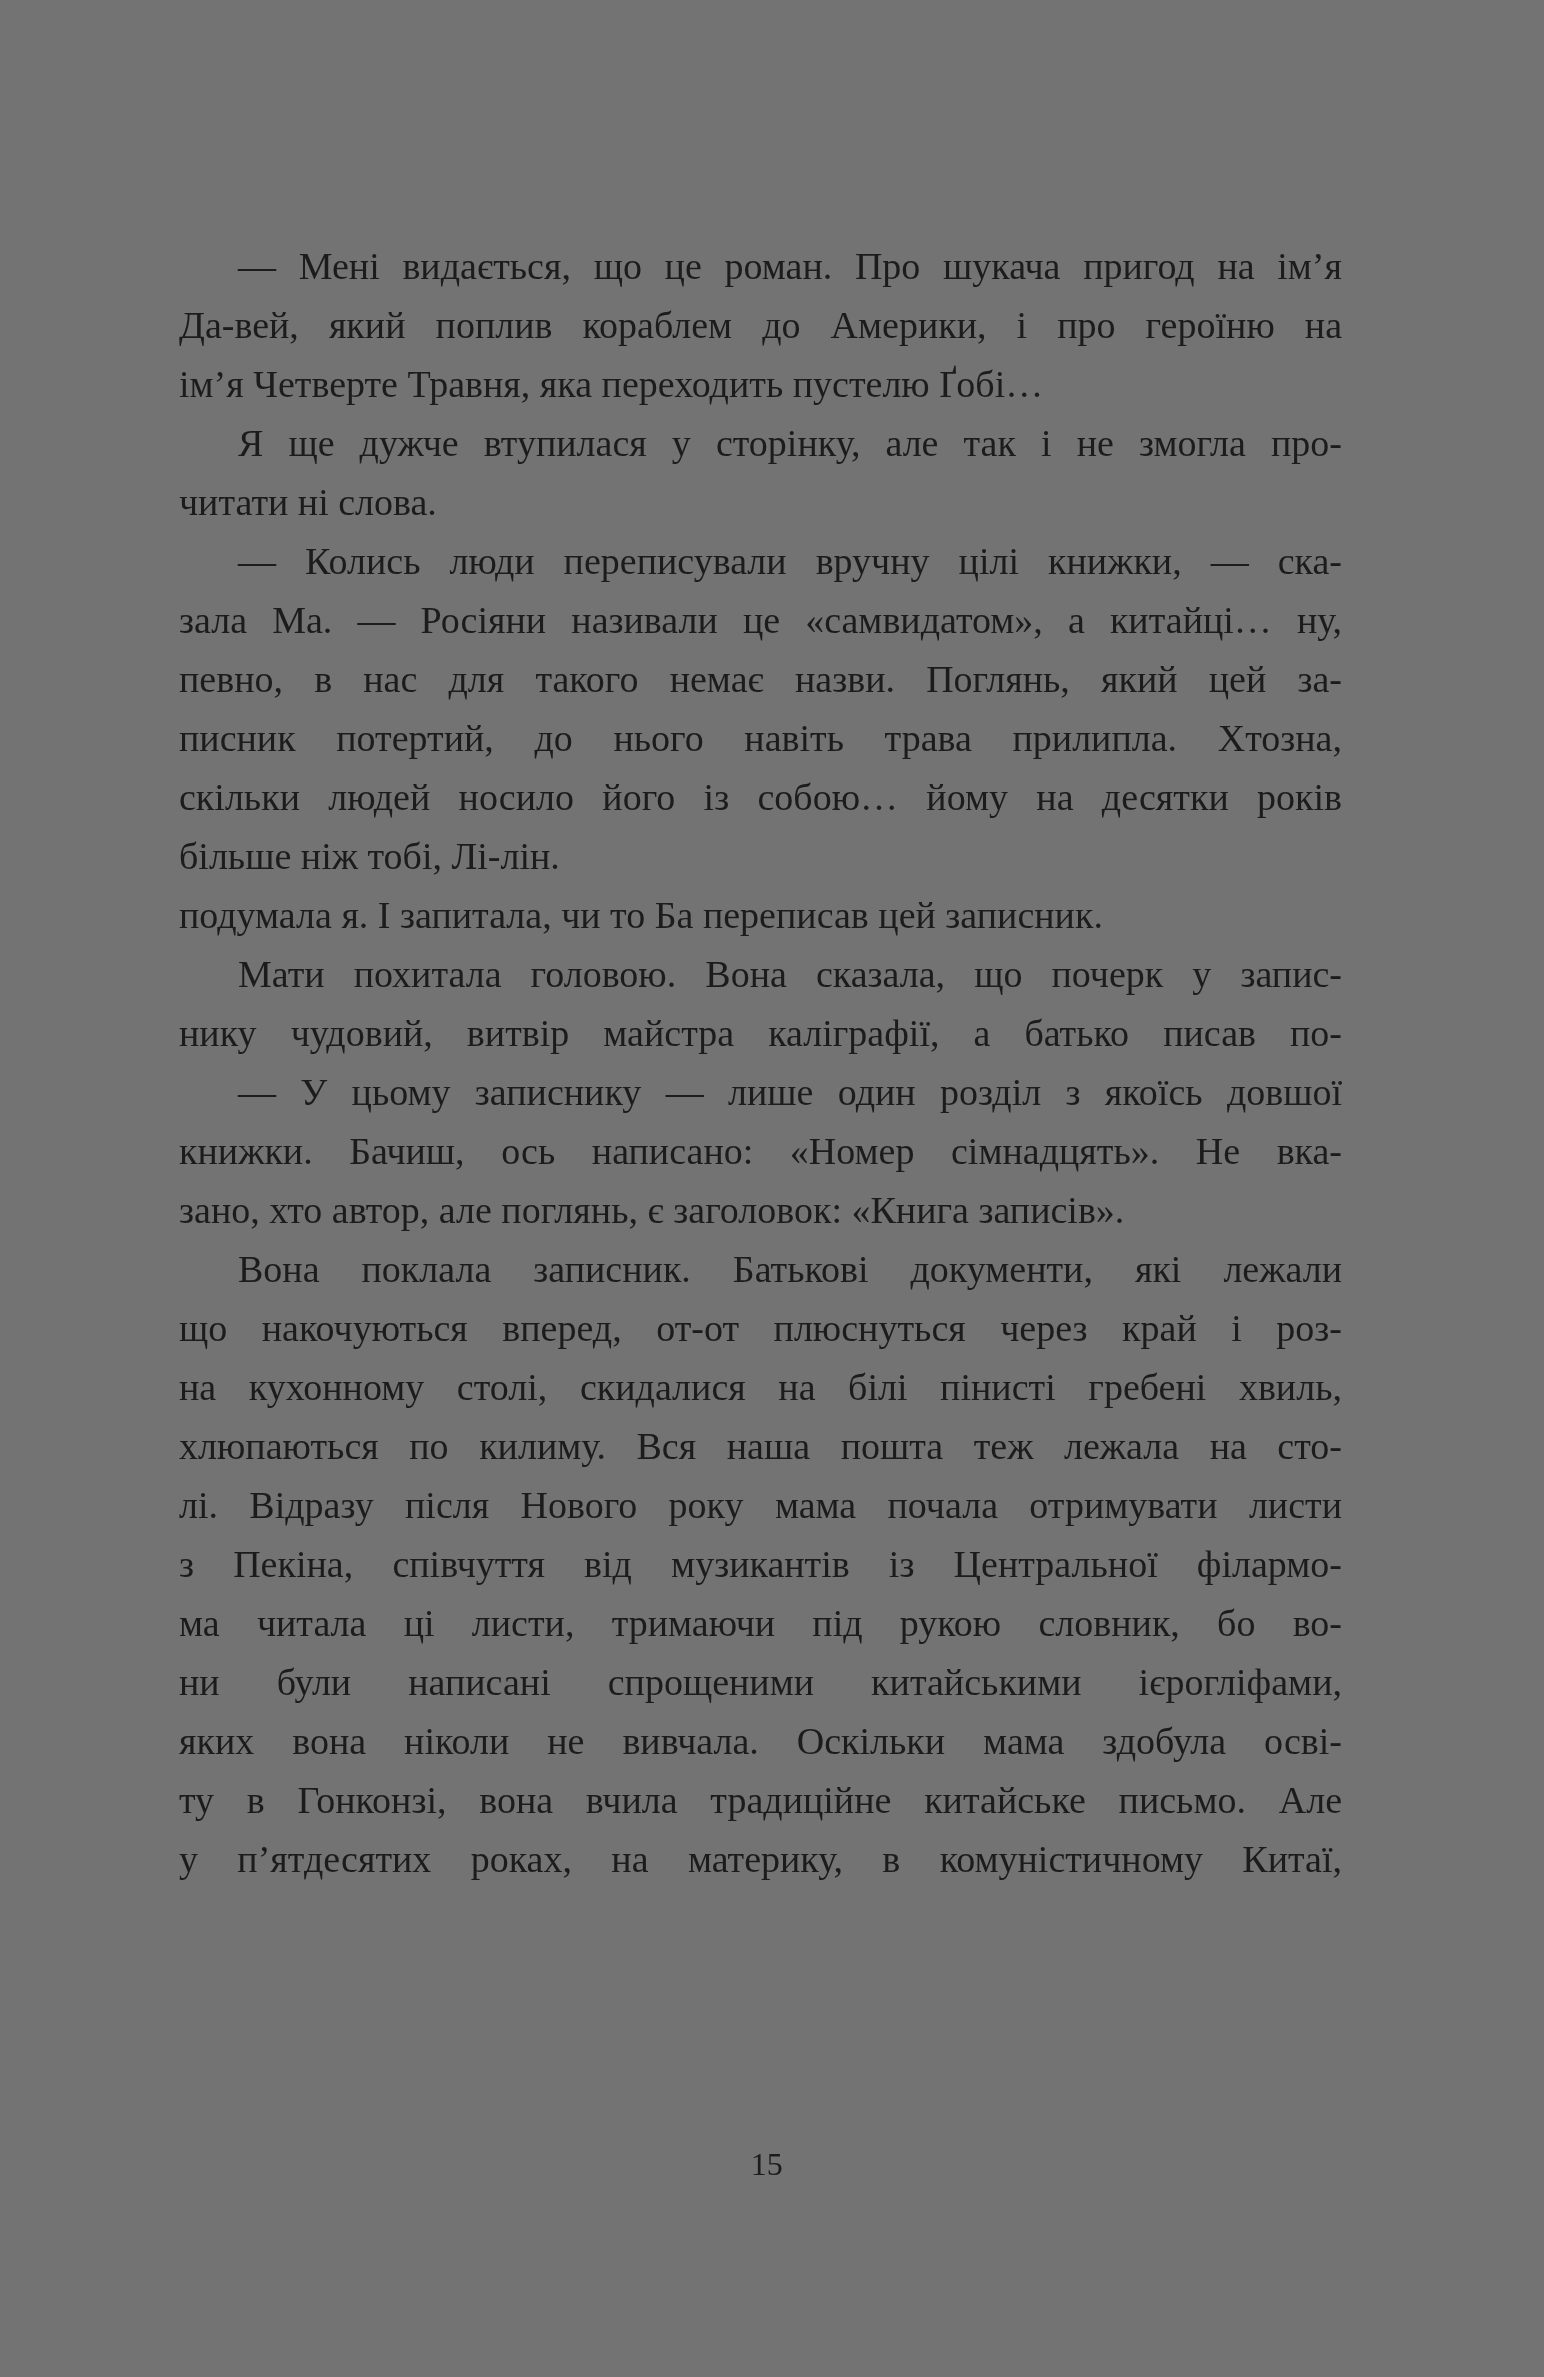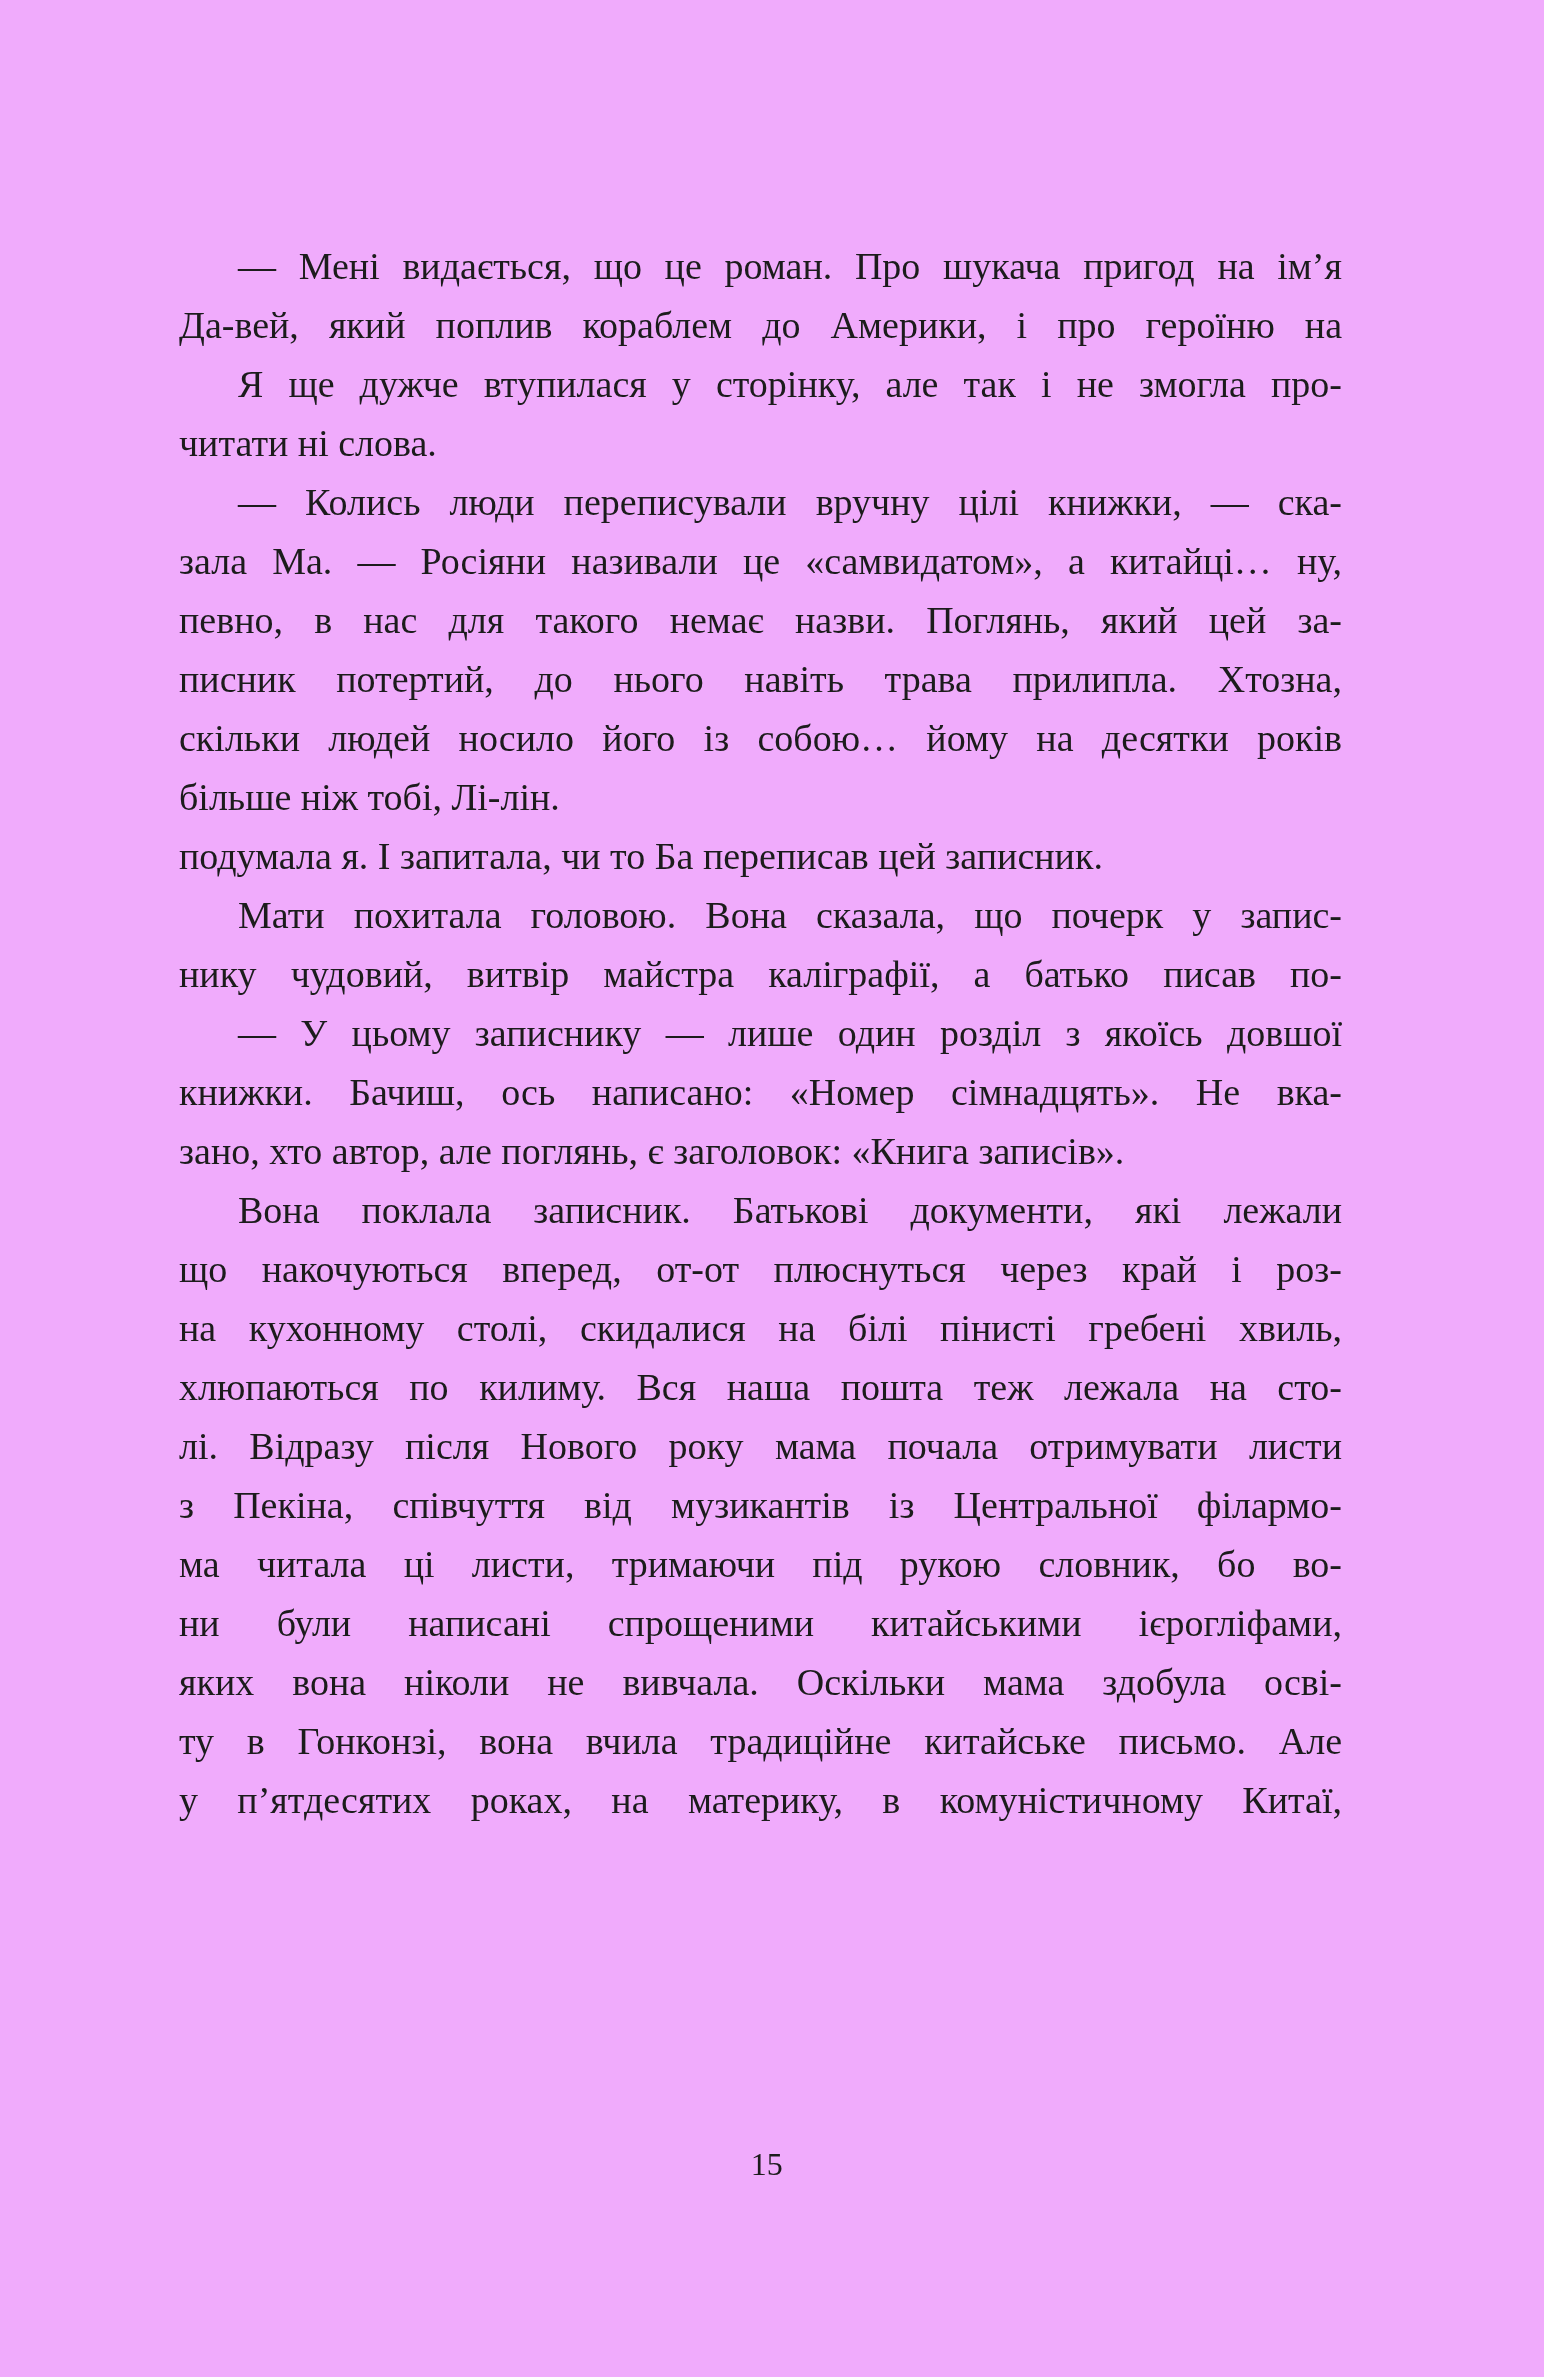--- a/index.html
+++ b/index.html
@@ -13,21 +13,21 @@
     position: relative;
     overflow: hidden;
     font-family: "Liberation Serif", "DejaVu Serif", serif;
     color: #1c1c1c;
   }
   .page {
     position: absolute;
     left: 0; top: 0;
     width: 1545px;
     height: 2377px;
-    background: #f0abfc;
+    background: #737373;
   }
   .text-block {
     position: absolute;
     left: 179px;
     top: 237px;
     width: 1163px;
   }
   .line {
     display: block;
     height: 59px;
@@ -62,20 +62,21 @@
     margin-left: -11.3px;
   }
 </style>
 </head>
 <body>
 
 <div class="page">
   <div class="text-block" id="text-block">
       <div class="line indent justify">— Мені видається, що це роман. Про шукача пригод на ім’я</div>
       <div class="line justify">Да-вей, який поплив кораблем до Америки, і про героїню на</div>
+      <div class="line">ім’я Четверте Травня, яка переходить пустелю Ґобі…</div>
       <div class="line indent justify">Я ще дужче втупилася у сторінку, але так і не змогла про-</div>
       <div class="line">читати ні слова.</div>
       <div class="line indent justify">— Колись люди переписували вручну цілі книжки, — ска-</div>
       <div class="line justify">зала Ма. — Росіяни називали це «самвидатом», а китайці… ну,</div>
       <div class="line justify">певно, в нас для такого немає назви. Поглянь, який цей за-</div>
       <div class="line justify">писник потертий, до нього навіть трава прилипла. Хтозна,</div>
       <div class="line justify">скільки людей носило його із собою… йому на десятки років</div>
       <div class="line">більше ніж тобі, Лі-лін.</div>
       <div class="line">подумала я. І запитала, чи то Ба переписав цей записник.</div>
       <div class="line indent justify">Мати похитала головою. Вона сказала, що почерк у запис-</div>

